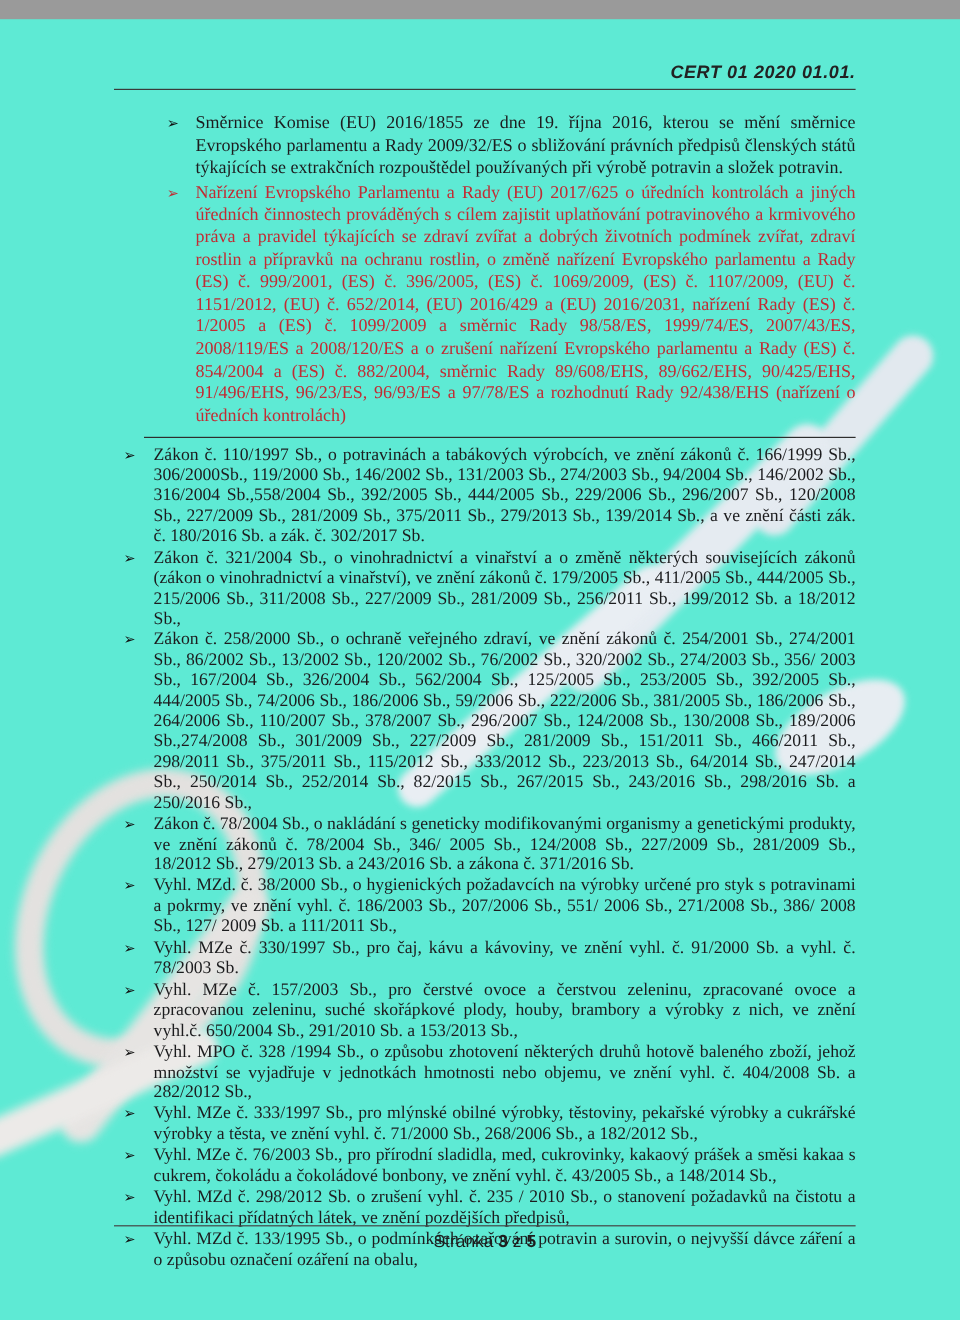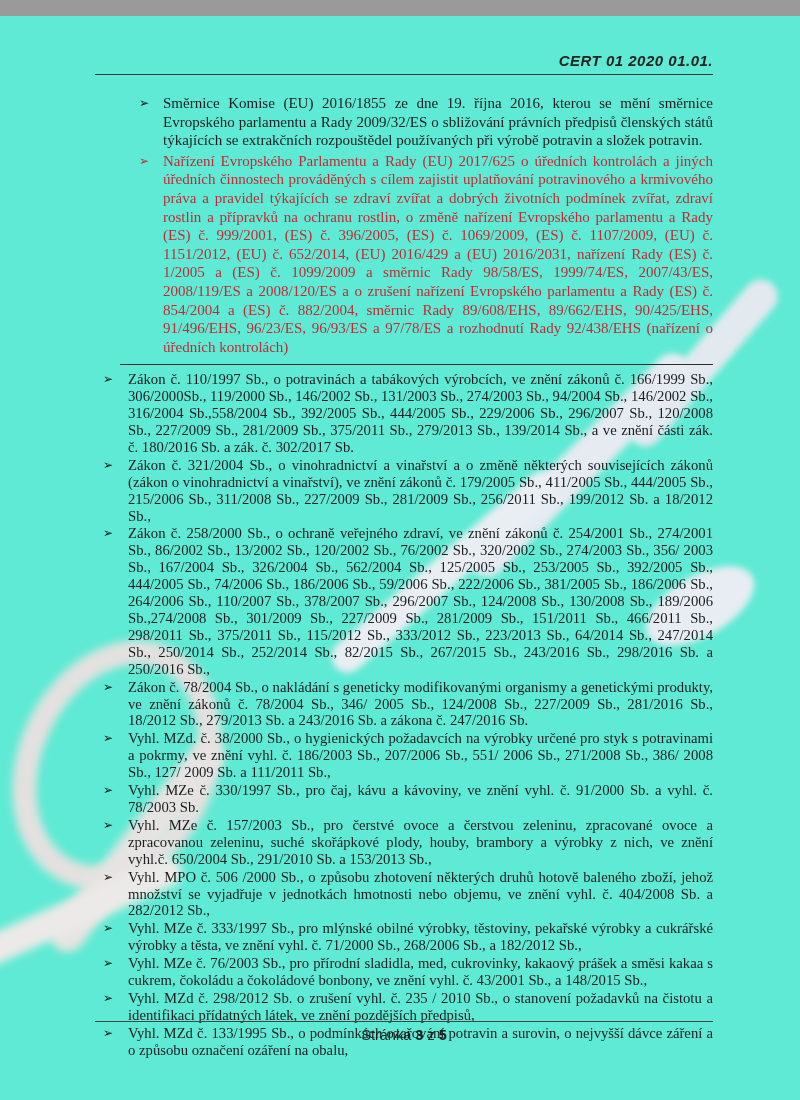--- a/index.html
+++ b/index.html
@@ -70,27 +70,27 @@
   <div class="content">
     <ul class="law-list intro" id="intro-list">
         <li class="list-item"><span class="bullet">➢</span><span class="item-text"><b>Směrnice Komise (EU) 2016/1855 </b><span>ze dne 19. října 2016, kterou se mění směrnice Evropského parlamentu a Rady 2009/32/ES o sbližování právních předpisů členských států týkajících se extrakčních rozpouštědel používaných při výrobě potravin a složek potravin.</span></span></li>
         <li class="list-item red"><span class="bullet">➢</span><span class="item-text"><b>Nařízení Evropského Parlamentu a Rady (EU) 2017/625 o úředních kontrolách a jiných úředních činnostech prováděných s cílem zajistit uplatňování potravinového a krmivového práva a pravidel týkajících se zdraví zvířat a dobrých životních podmínek zvířat, zdraví rostlin a přípravků na ochranu rostlin</b><span>, o změně nařízení Evropského parlamentu a Rady (ES) č. 999/2001, (ES) č. 396/2005, (ES) č. 1069/2009, (ES) č. 1107/2009, (EU) č. 1151/2012, (EU) č. 652/2014, (EU) 2016/429 a (EU) 2016/2031, nařízení Rady (ES) č. 1/2005 a (ES) č. 1099/2009 a směrnic Rady 98/58/ES, 1999/74/ES, 2007/43/ES, 2008/119/ES a 2008/120/ES a o zrušení nařízení Evropského parlamentu a Rady (ES) č. 854/2004 a (ES) č. 882/2004, směrnic Rady 89/608/EHS, 89/662/EHS, 90/425/EHS, 91/496/EHS, 96/23/ES, 96/93/ES a 97/78/ES a rozhodnutí Rady 92/438/EHS (nařízení o úředních kontrolách)</span></span></li>
       </ul>
     <hr class="mid-rule">
     <ul class="law-list main" id="law-list">
         <li class="list-item"><span class="bullet">➢</span><span class="item-text"><b>Zákon č. 110/1997 Sb., o potravinách a tabákových výrobcích, </b><span>ve znění zákonů č. 166/1999 Sb., 306/2000Sb., 119/2000 Sb., 146/2002 Sb., 131/2003 Sb., 274/2003 Sb., 94/2004 Sb., 146/2002 Sb., 316/2004 Sb.,558/2004 Sb., 392/2005 Sb., 444/2005 Sb., 229/2006 Sb., 296/2007 Sb., 120/2008 Sb., 227/2009 Sb., 281/2009 Sb., 375/2011 Sb., 279/2013 Sb., 139/2014 Sb., a ve znění části zák. č. 180/2016 Sb. a </span><b>zák. č. 302/2017 Sb.</b></span></li>
         <li class="list-item"><span class="bullet">➢</span><span class="item-text"><b>Zákon č. 321/2004 Sb., o vinohradnictví a vinařství </b><span>a o změně některých souvisejících zákonů (zákon o vinohradnictví a vinařství), ve znění zákonů č. 179/2005 Sb., 411/2005 Sb., 444/2005 Sb., 215/2006 Sb., 311/2008 Sb., 227/2009 Sb., 281/2009 Sb., 256/2011 Sb., 199/2012 Sb. a 18/2012 Sb.,</span></span></li>
         <li class="list-item"><span class="bullet">➢</span><span class="item-text"><b>Zákon č. 258/2000 Sb., o ochraně veřejného zdraví, </b><span>ve znění zákonů č. 254/2001 Sb., 274/2001 Sb., 86/2002 Sb., 13/2002 Sb., 120/2002 Sb., 76/2002 Sb., 320/2002 Sb., 274/2003 Sb., 356/ 2003 Sb., 167/2004 Sb., 326/2004 Sb., 562/2004 Sb., 125/2005 Sb., 253/2005 Sb., 392/2005 Sb., 444/2005 Sb., 74/2006 Sb., 186/2006 Sb., 59/2006 Sb., 222/2006 Sb., 381/2005 Sb., 186/2006 Sb., 264/2006 Sb., 110/2007 Sb., 378/2007 Sb., 296/2007 Sb., 124/2008 Sb., 130/2008 Sb., 189/2006 Sb.,274/2008 Sb., 301/2009 Sb., 227/2009 Sb., 281/2009 Sb., 151/2011 Sb., 466/2011 Sb., 298/2011 Sb., 375/2011 Sb., 115/2012 Sb., 333/2012 Sb., 223/2013 Sb., 64/2014 Sb., 247/2014 Sb., 250/2014 Sb., 252/2014 Sb., 82/2015 Sb., 267/2015 Sb., 243/2016 Sb., 298/2016 Sb. a 250/2016 Sb.,</span></span></li>
-        <li class="list-item"><span class="bullet">➢</span><span class="item-text"><b>Zákon č. 78/2004 Sb., o nakládání s geneticky modifikovanými organismy a genetickými produkty, </b><span>ve znění zákonů č. 78/2004 Sb., 346/ 2005 Sb., 124/2008 Sb., 227/2009 Sb., 281/2016 Sb., 18/2012 Sb., 279/2013 Sb. a 243/2016 Sb. </span><b>a zákona č. 247/2016 Sb.</b></span></li>
+        <li class="list-item"><span class="bullet">➢</span><span class="item-text"><b>Zákon č. 78/2004 Sb., o nakládání s geneticky modifikovanými organismy a genetickými produkty, </b><span>ve znění zákonů č. 78/2004 Sb., 346/ 2005 Sb., 124/2008 Sb., 227/2009 Sb., 281/2009 Sb., 18/2012 Sb., 279/2013 Sb. a 243/2016 Sb. </span><b>a zákona č. 371/2016 Sb.</b></span></li>
         <li class="list-item"><span class="bullet">➢</span><span class="item-text"><b>Vyhl. MZd. č. 38/2000 Sb., o hygienických požadavcích na výrobky určené pro styk s potravinami a pokrmy, </b><span>ve znění vyhl. č. 186/2003 Sb., 207/2006 Sb., 551/ 2006 Sb., 271/2008 Sb., 386/ 2008 Sb., 127/ 2009 Sb. a 111/2011 Sb.,</span></span></li>
         <li class="list-item"><span class="bullet">➢</span><span class="item-text"><b>Vyhl. MZe č. 330/1997 Sb., pro čaj, kávu a kávoviny, </b><span>ve znění vyhl. č. 91/2000 Sb. a vyhl. č. 78/2003 Sb.</span></span></li>
         <li class="list-item"><span class="bullet">➢</span><span class="item-text"><b>Vyhl. MZe č. 157/2003 Sb., pro čerstvé ovoce a čerstvou zeleninu, zpracované ovoce a zpracovanou zeleninu, suché skořápkové plody, houby, brambory a výrobky z nich</b><span>, ve znění vyhl.č. 650/2004 Sb., 291/2010 Sb. a 153/2013 Sb.,</span></span></li>
-        <li class="list-item"><span class="bullet">➢</span><span class="item-text"><b>Vyhl. MPO č. 506 /2000 Sb., o způsobu zhotovení některých druhů hotově baleného zboží, jehož množství se vyjadřuje v jednotkách hmotnosti nebo objemu, </b><span>ve znění vyhl. č. 404/2008 Sb. a 282/2012 Sb.,</span></span></li>
+        <li class="list-item"><span class="bullet">➢</span><span class="item-text"><b>Vyhl. MPO č. 328 /1994 Sb., o způsobu zhotovení některých druhů hotově baleného zboží, jehož množství se vyjadřuje v jednotkách hmotnosti nebo objemu, </b><span>ve znění vyhl. č. 404/2008 Sb. a 282/2012 Sb.,</span></span></li>
         <li class="list-item"><span class="bullet">➢</span><span class="item-text"><b>Vyhl. MZe č. 333/1997 Sb., pro mlýnské obilné výrobky, těstoviny, pekařské výrobky a cukrářské výrobky a těsta, </b><span>ve znění vyhl. č. 71/2000 Sb., 268/2006 Sb., a 182/2012 Sb.,</span></span></li>
-        <li class="list-item"><span class="bullet">➢</span><span class="item-text"><b>Vyhl. MZe č. 76/2003 Sb., pro přírodní sladidla, med, cukrovinky, kakaový prášek a směsi kakaa s cukrem, čokoládu a čokoládové bonbony, </b><span>ve znění vyhl. č. 43/2001 Sb., a 148/2015 Sb.,</span></span></li>
+        <li class="list-item"><span class="bullet">➢</span><span class="item-text"><b>Vyhl. MZe č. 76/2003 Sb., pro přírodní sladidla, med, cukrovinky, kakaový prášek a směsi kakaa s cukrem, čokoládu a čokoládové bonbony, </b><span>ve znění vyhl. č. 43/2005 Sb., a 148/2014 Sb.,</span></span></li>
         <li class="list-item"><span class="bullet">➢</span><span class="item-text"><b>Vyhl. MZd č. 298/2012 Sb. o zrušení vyhl. č. 235 / 2010 Sb., o stanovení požadavků na čistotu a identifikaci přídatných látek, </b><span>ve znění pozdějších předpisů,</span></span></li>
         <li class="list-item"><span class="bullet">➢</span><span class="item-text"><b>Vyhl. MZd č. 133/1995 Sb., o podmínkách ozařování potravin a surovin, o nejvyšší dávce záření a o způsobu označení ozáření na obalu,</b></span></li>
       </ul>
   </div>
 
   <div class="footer">
     <span>Stránka</span>
     <b>3</b>
     <span>z</span>
     <b>5</b>

